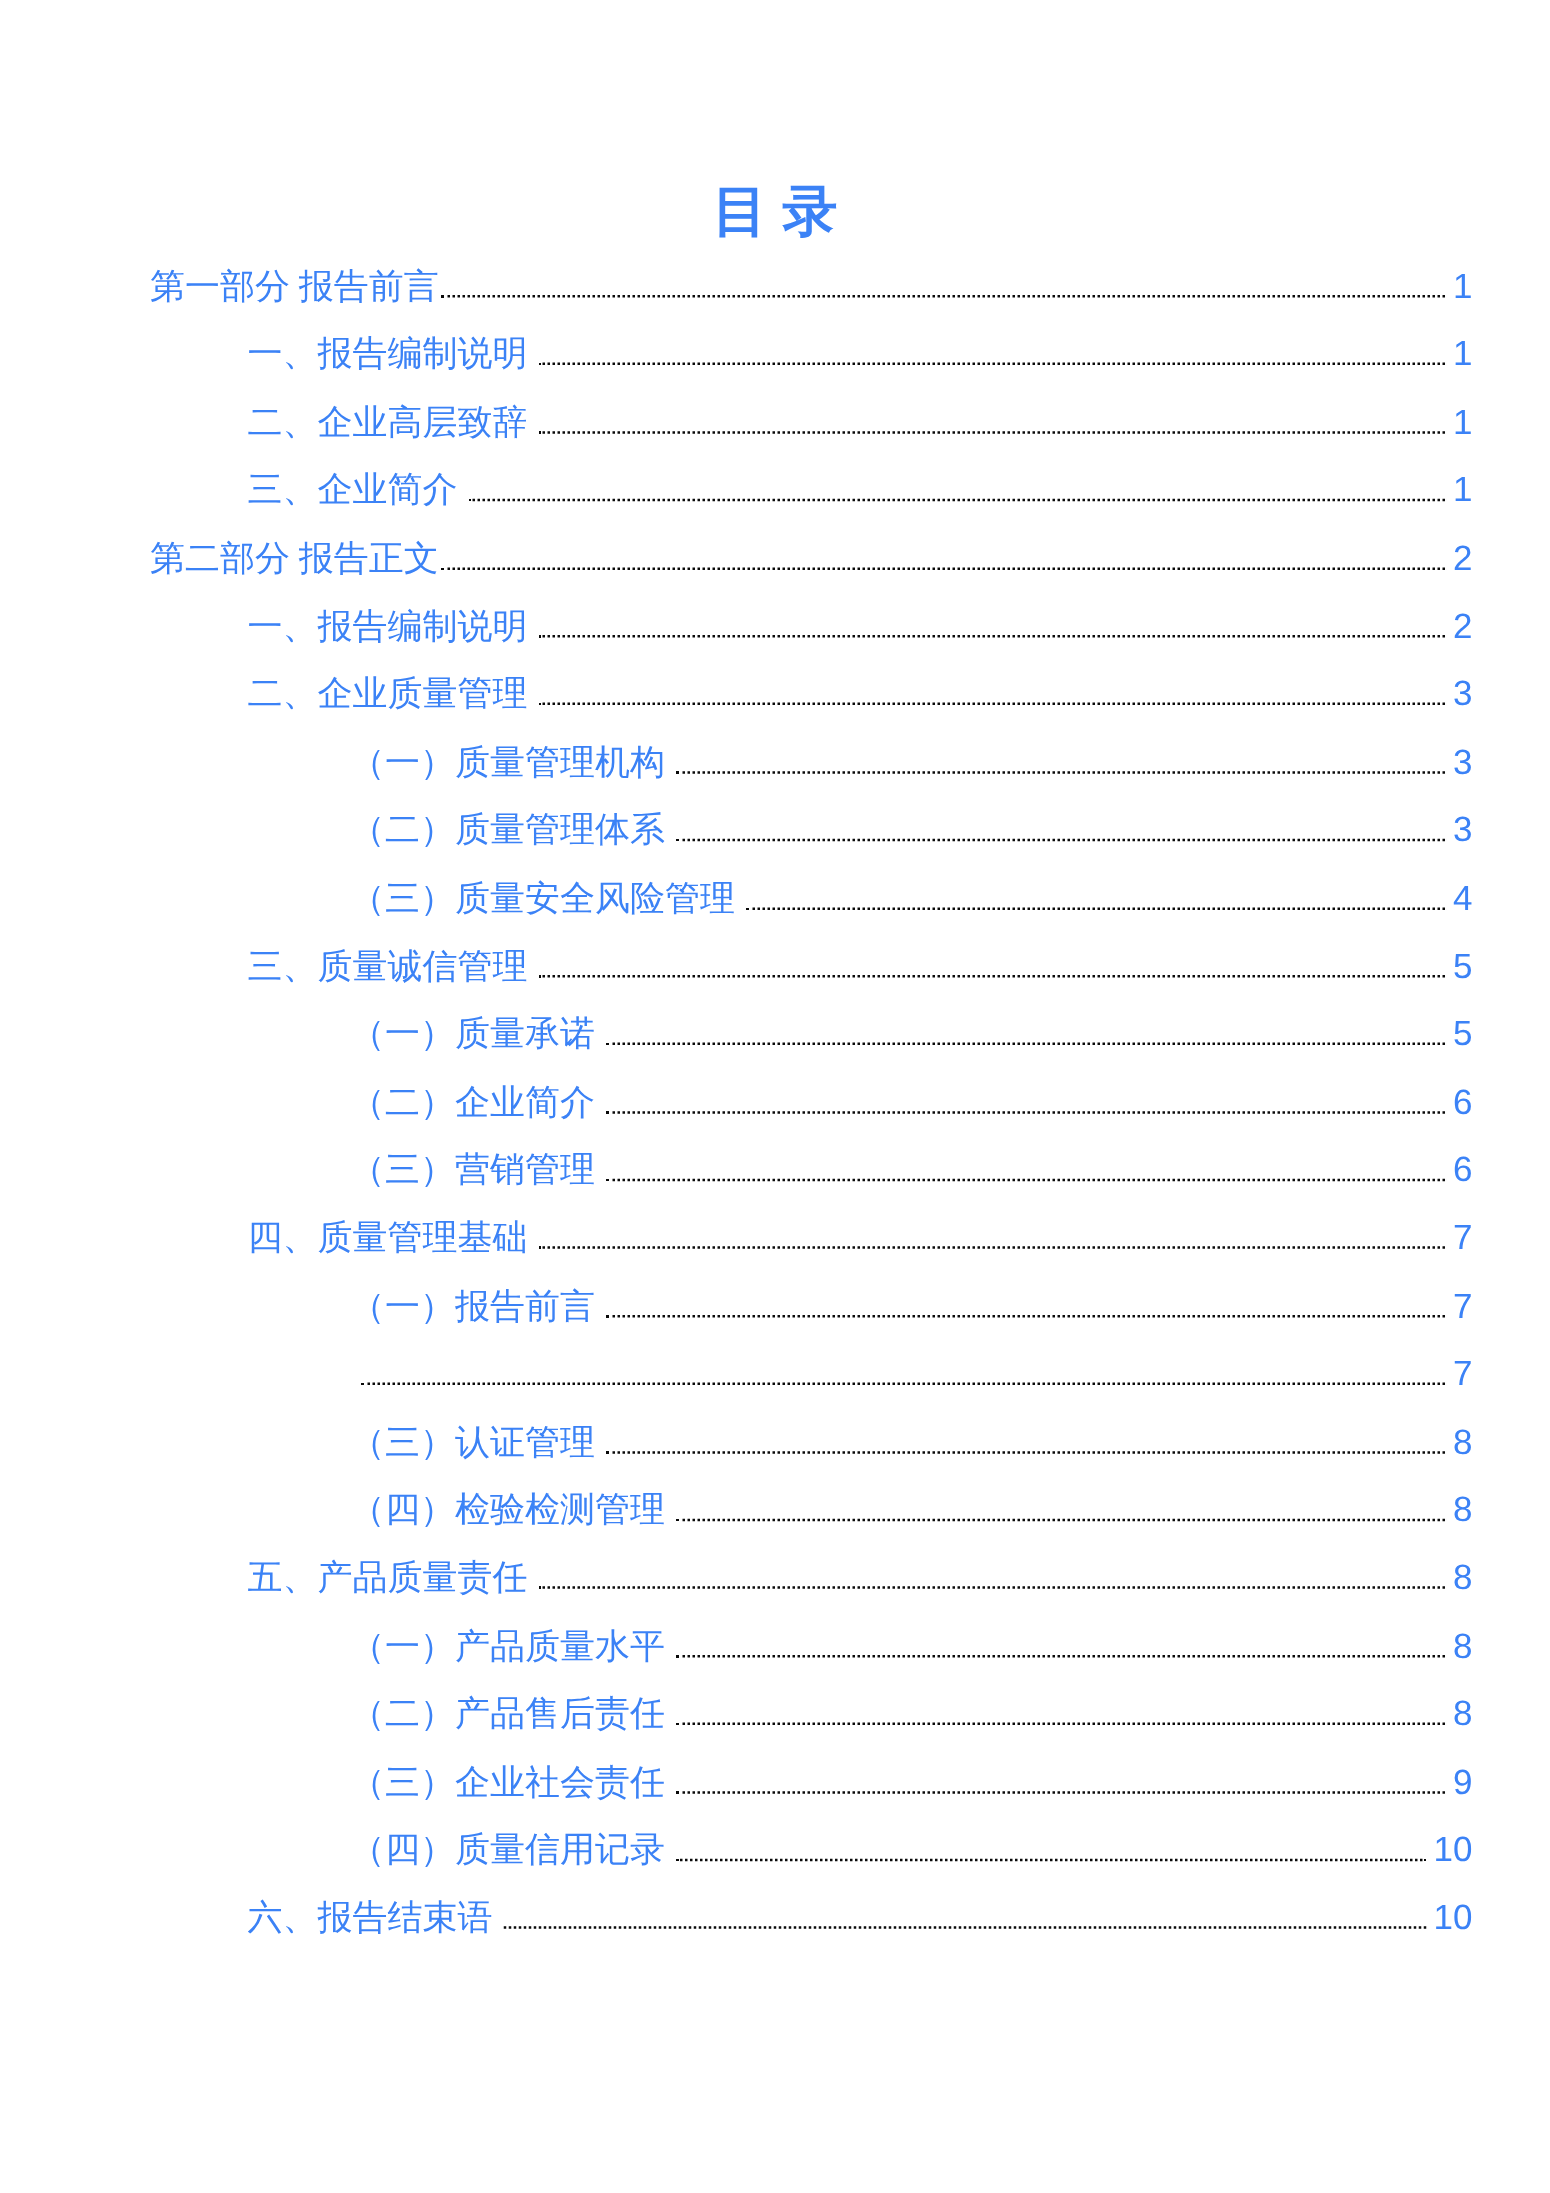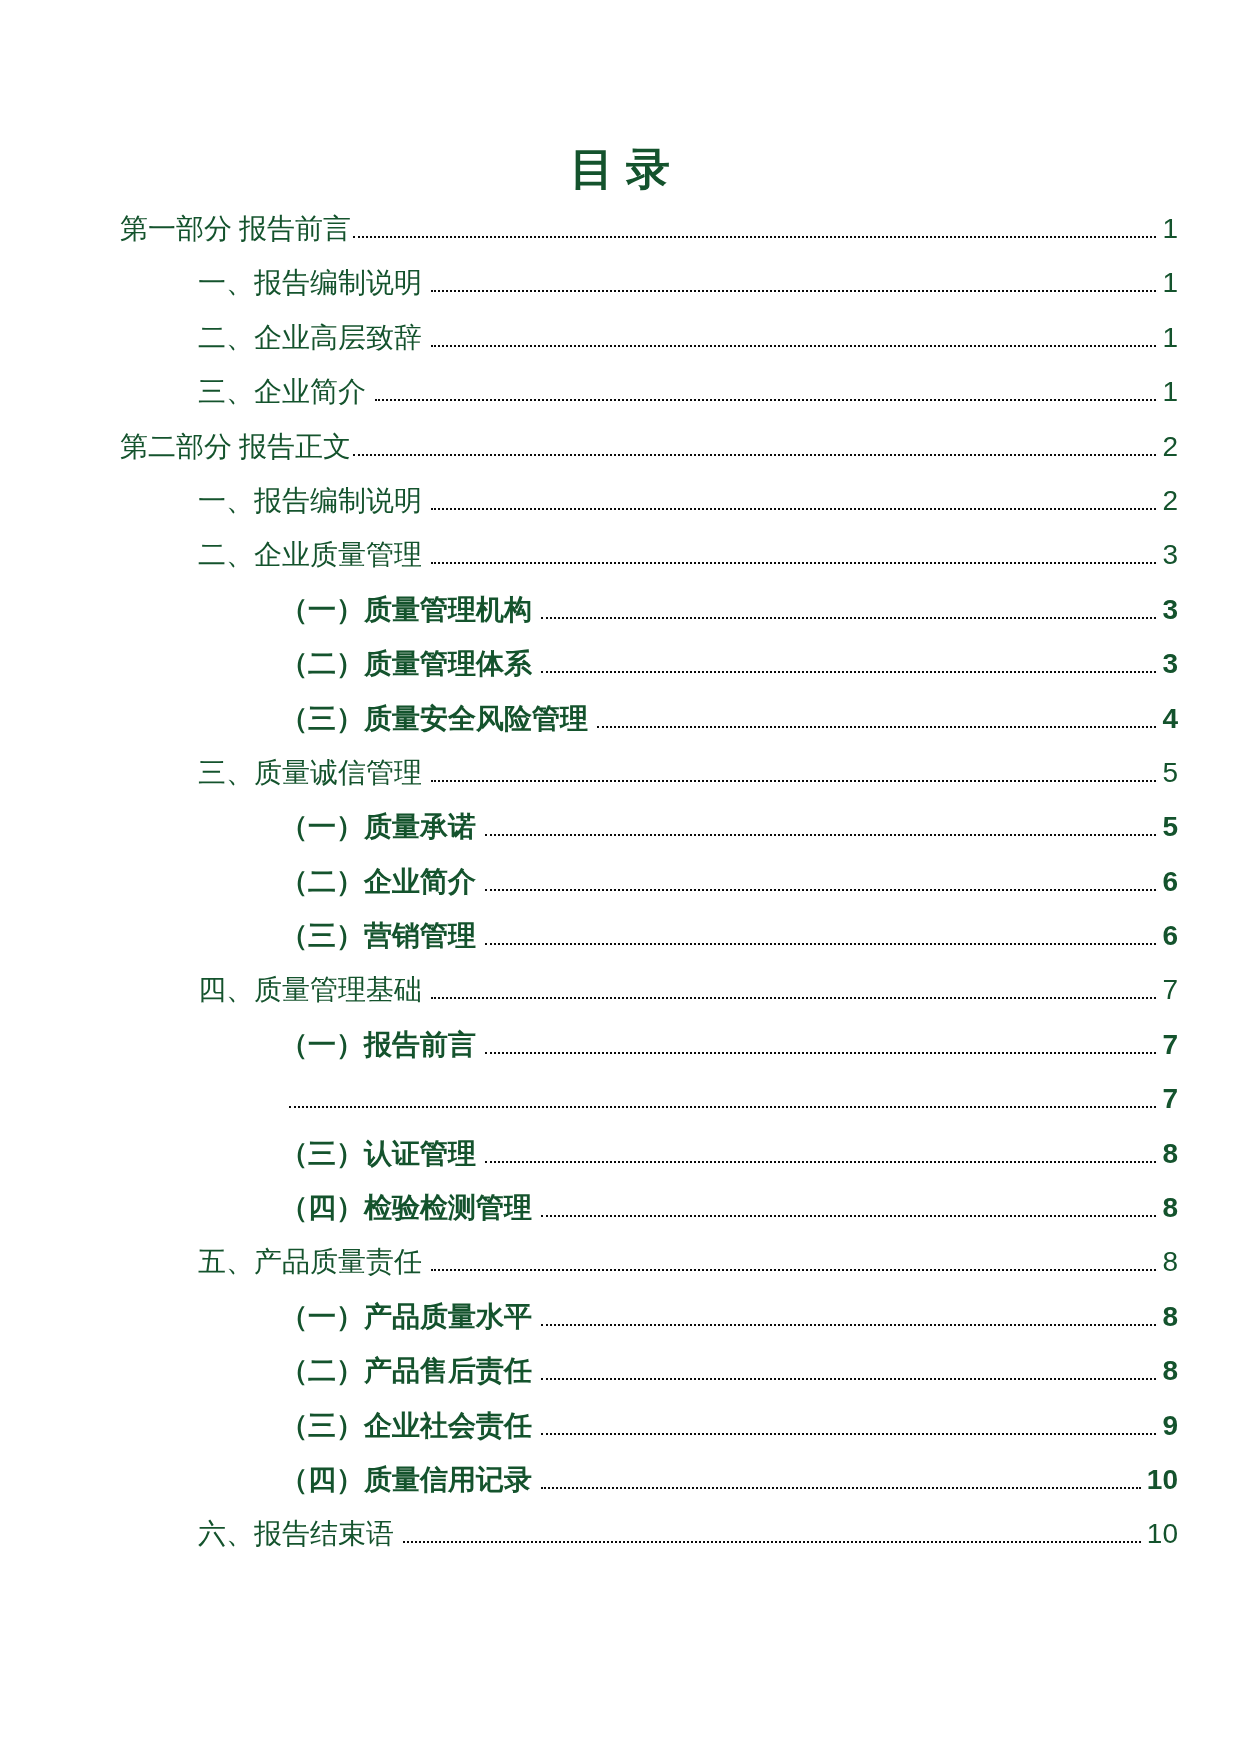--- a/index.html
+++ b/index.html
@@ -1,21 +1,21 @@
 <!DOCTYPE html>
 <html><head>
 <meta charset="utf-8">
 <style>
   html, body { margin: 0; padding: 0; background: #ffffff; }
   .page {
     position: relative;
     width: 1240px;
     height: 1754px;
     background: #ffffff;
-    color: #14532d;
+    color: #3b82f6;
     font-family: "Liberation Serif", "DejaVu Serif", serif;
     overflow: hidden;
   }
   .doc-title {
     margin: 0;
     padding-top: 146px;
     padding-left: 12px; 
     text-align: center;
     font-size: 44px;
     font-weight: 700;
@@ -27,21 +27,21 @@
   }
   .toc-row {
     display: flex;
     align-items: baseline;
     height: 54.4px;
     line-height: 54.4px;
     font-size: 28px;
     white-space: nowrap;
   }
   .toc-row.lvl1 { padding-left: 78px; }
-  .toc-row.lvl2 { padding-left: 160px; font-weight: bold; }
+  .toc-row.lvl2 { padding-left: 160px; }
   .toc-label { white-space: nowrap; }
   .toc-leader {
     flex: 1 1 auto;
     height: 0;
     min-width: 18px;
     border-bottom: 2.4px dotted #0a0a0a;
     margin: 0 6px 0 9px;
   }
   .toc-row.lvl0 .toc-leader { margin-left: 2px; }
   .toc-page {

